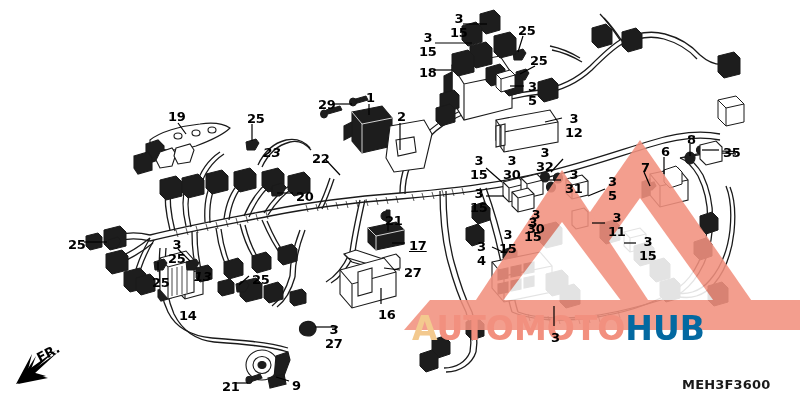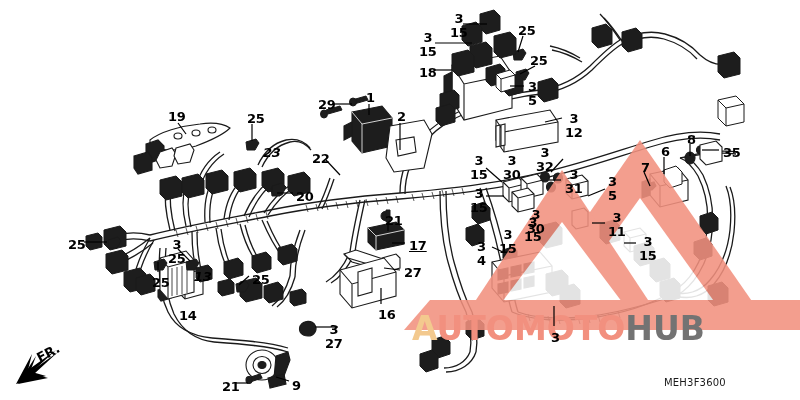--- a/index.html
+++ b/index.html
@@ -57,25 +57,25 @@
     letter-spacing: -0.2px;
   }
   .label.stack {
     line-height: 14px;
     text-align: center;
   }
   .label.stack span { display: block; }
   
   #partno {
     position: absolute;
-    left: 664px;
+    left: 682px;
     top: 377px;
     font-family: "DejaVu Sans", sans-serif;
-    font-weight: normal;
-    font-size: 10px;
+    font-weight: bold;
+    font-size: 13px;
     color: #1a1a1a;
     letter-spacing: 0.2px;
     z-index: 8;
     white-space: nowrap;
   }
   
   #fr-mark {
     position: absolute;
     left: 14px;
     top: 348px;
@@ -485,21 +485,21 @@
       <path d="M640,198 L726,318 L554,318 Z" fill="#ffffff"></path>
 
       <path d="M562,170 L656,312 L468,312 Z"></path>
       <path d="M562,222 L622,302 L502,302 Z" fill="#ffffff"></path>
 
       <path d="M404,330 L800,330 L800,300 L430,300 Z"></path>
     </g>
   </svg>
 
   <div id="wm-text">
-    <span style="color:#f3c98e">A</span><span style="color:#f2907f">UTOMOTO</span><span style="color:#737373">HUB</span>
+    <span style="color:#f3c98e">A</span><span style="color:#f2907f">UTOMOTO</span><span style="color:#0369a1">HUB</span>
   </div>
 
   <svg id="leaders" style="position:absolute;left:0;top:0;width:800px;height:400px;z-index:7;" viewBox="0 0 800 400" xmlns="http://www.w3.org/2000/svg">
     <g id="leader-group" stroke="#000000" stroke-width="1.2" fill="none">
         <line x1="332" y1="104" x2="352" y2="104"></line>
         <line x1="369" y1="104" x2="369" y2="115"></line>
         <line x1="400" y1="123" x2="400" y2="150"></line>
         <line x1="178" y1="123" x2="186" y2="134"></line>
         <line x1="252" y1="124" x2="252" y2="141"></line>
         <line x1="326" y1="160" x2="340" y2="175"></line>

